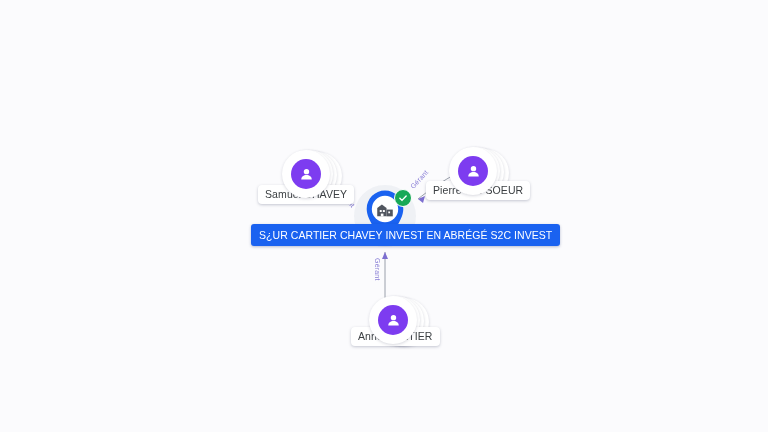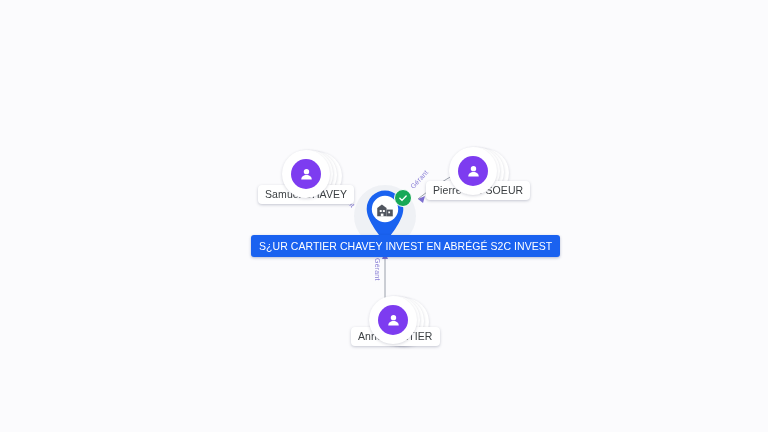--- a/index.html
+++ b/index.html
@@ -230,15 +230,15 @@
           <rect x="6.9" y="16.6" width="3.2" height="3.4" fill="#ffffff"></rect>
         </svg>
       </span>
     </div>
     <div class="badge">
       <svg width="10" height="10" viewBox="0 0 24 24" aria-hidden="true">
         <path d="M4.5 12.6l5 5.1L19.6 7.2" stroke="#ffffff" stroke-width="3.4" fill="none" stroke-linecap="round" stroke-linejoin="round"></path>
       </svg>
     </div>
   </div>
-  <div class="company-label" style="left:251px; top:235px;">S¿UR CARTIER CHAVEY INVEST EN ABRÉGÉ S2C INVEST</div>
+  <div class="company-label" style="left:251px; top:224px;">S¿UR CARTIER CHAVEY INVEST EN ABRÉGÉ S2C INVEST</div>
 
 </div>
 
 </body></html>

